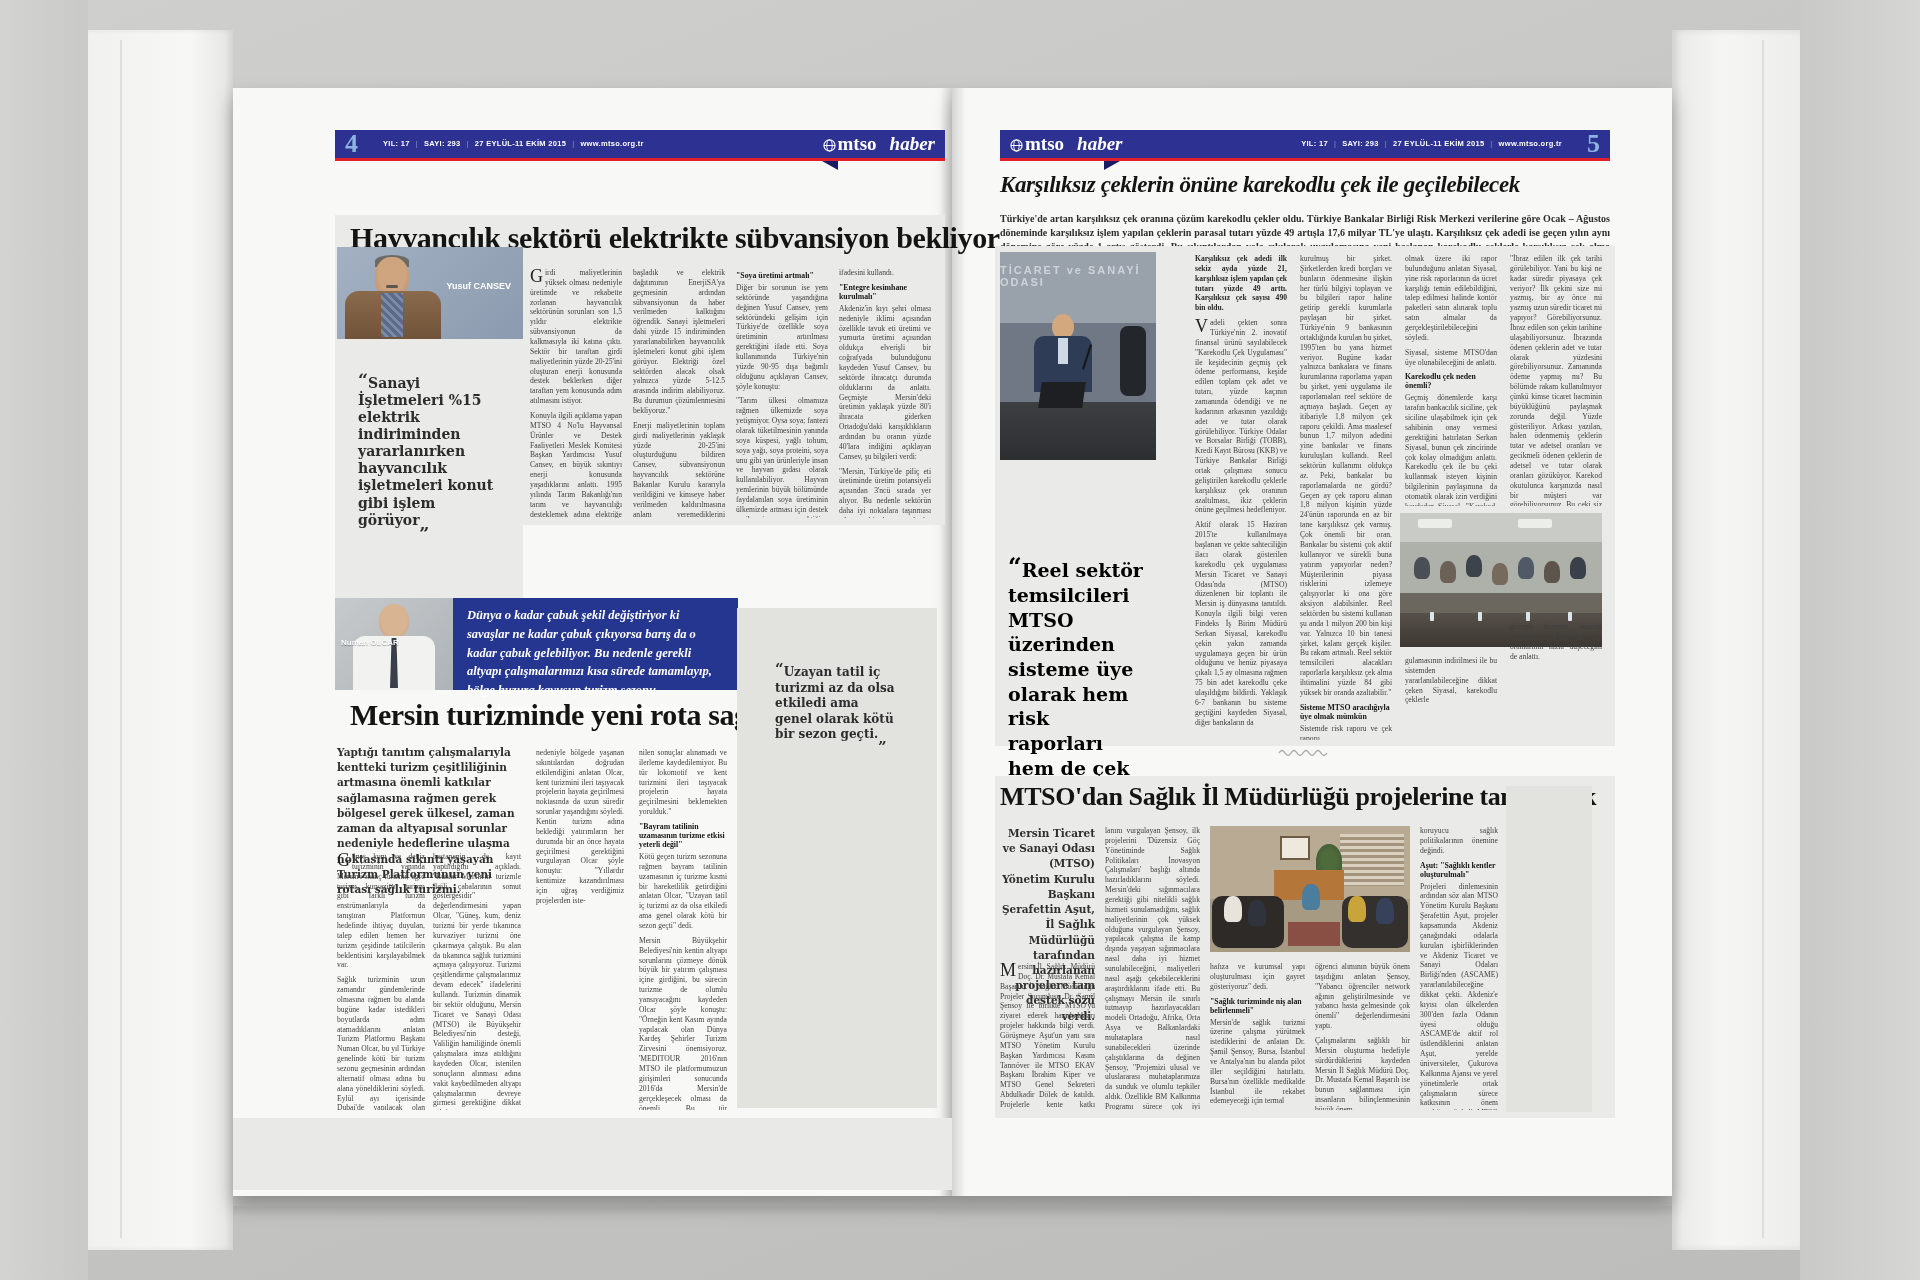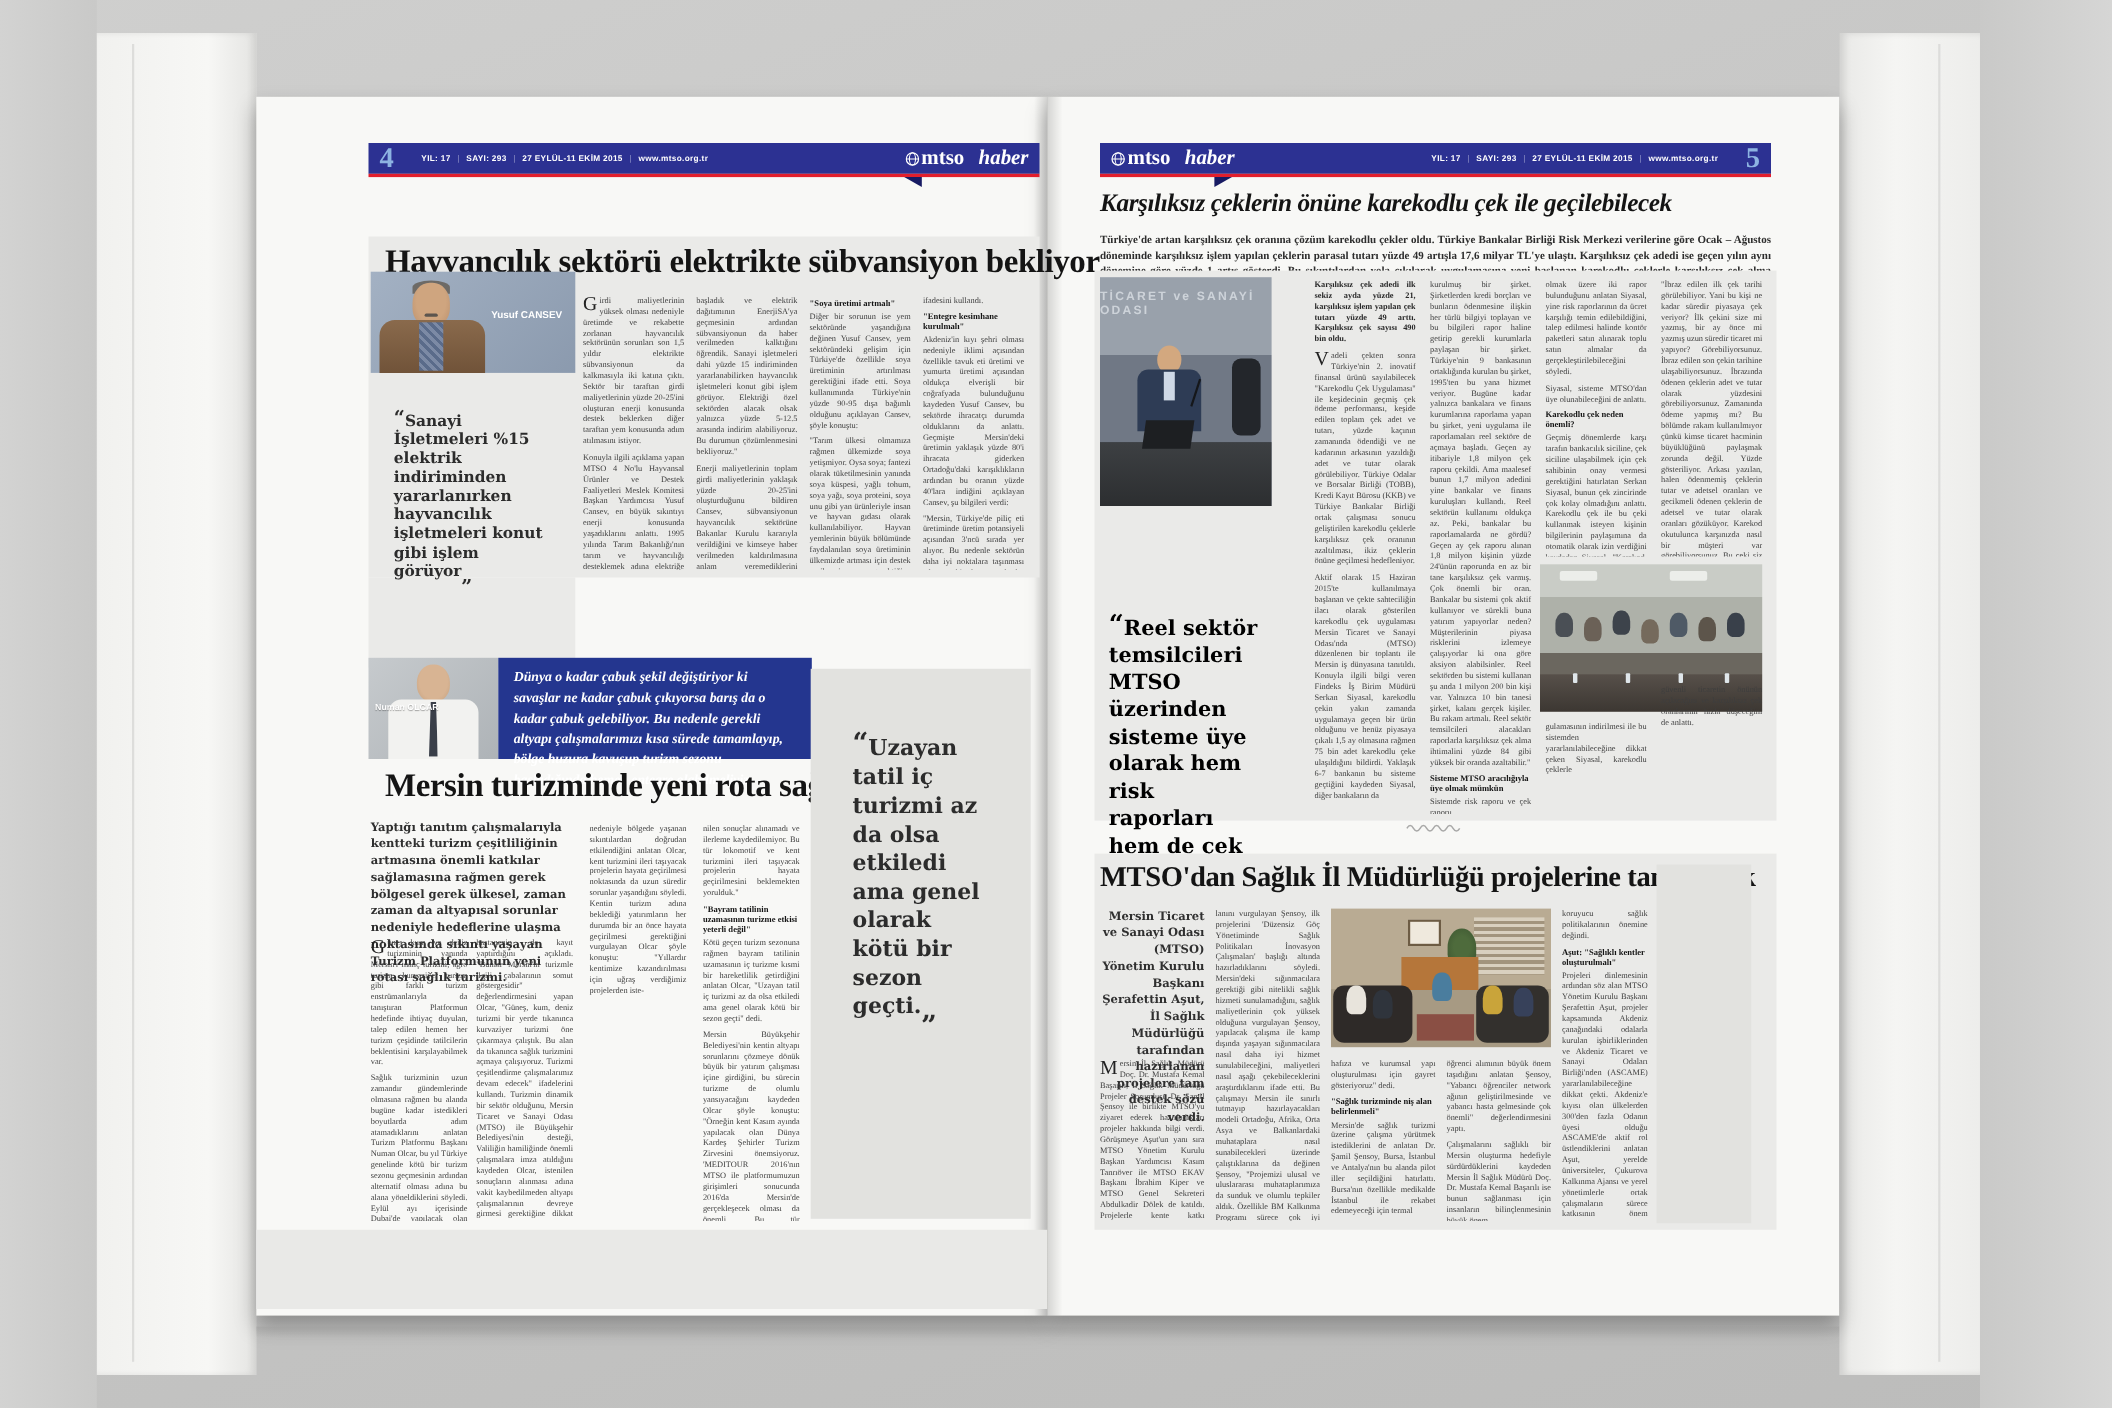--- a/index.html
+++ b/index.html
@@ -46,21 +46,21 @@
   .col p.bp{font-family:"Liberation Serif",serif;font-size:7.6px;line-height:1.3;color:#3e3e3e;text-align:justify;margin:0 0 5px 0;}
   .col p.bold{font-weight:bold;color:#2a2a2a;}
   .col .subhead{font-family:"Liberation Serif",serif;font-size:7.8px;font-weight:bold;color:#141414;margin:3px 0 3px 0;}
   .dropcap{float:left;font-family:"Liberation Serif",serif;font-size:18px;line-height:14px;padding:1px 2px 0 0;color:#222;}
 
   
   .pq{font-family:"DejaVu Serif",serif;font-weight:bold;color:#2c2c2c;}
   .pq .qo,.pq .qc{font-size:1.25em;}
   .pq .qo{vertical-align:2px;} .pq .qc{vertical-align:-5px;}
   .pq1{font-size:14px;line-height:1.22;}
-  .pq2{font-size:20px;line-height:1.3;}
+  .pq2{font-size:12px;line-height:1.3;}
   .pq3{font-size:19px;line-height:1.3;color:#000000;}
 
   
   .bannerblue{background:#24368f;}
   .bannerquote{font-family:"Liberation Serif",serif;font-style:italic;font-weight:bold;font-size:12.5px;line-height:1.5;color:#ffffff;}
 
   
   .wavy{opacity:.75;}
 
   

